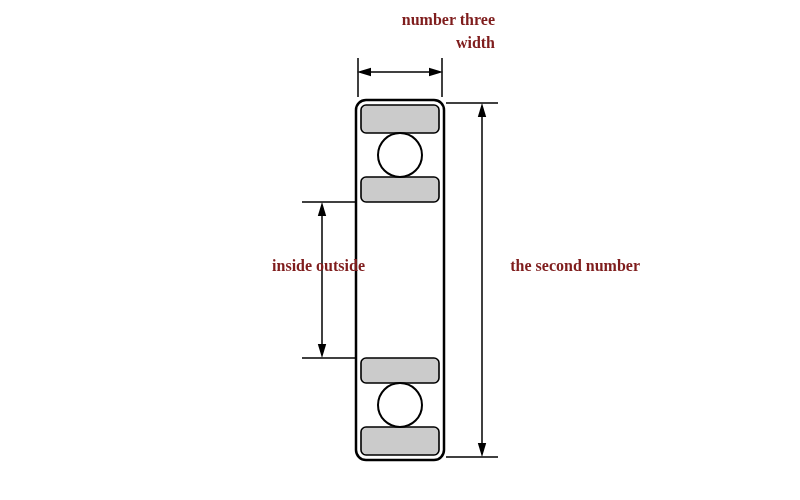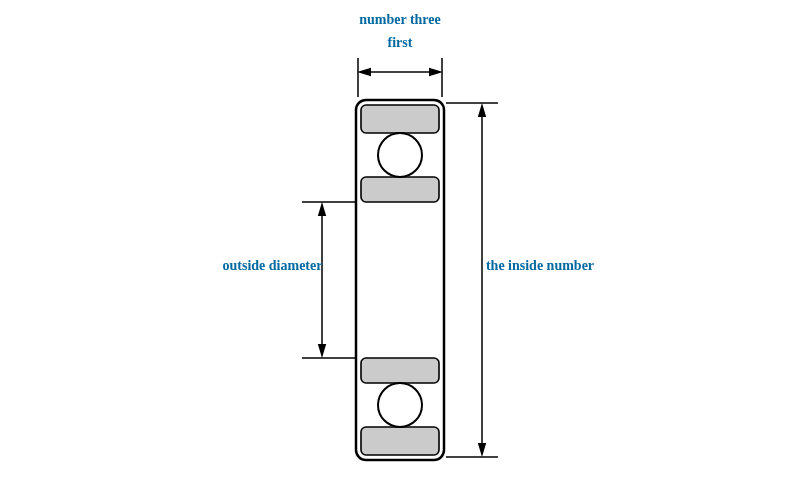--- a/index.html
+++ b/index.html
@@ -16,25 +16,25 @@
     overflow: hidden;
   }
   .svg-layer {
     position: absolute;
     left: 0;
     top: 0;
     z-index: 1;
   }
   .dim-label {
     position: absolute;
-    color: #0369a1;
+    color: #7f1d1d;
     font-weight: 700;
-    font-size: 14px;
+    font-size: 16px;
     line-height: 23px;
-    text-align: center;
+    text-align: right;
     z-index: 2;
   }
   .outline {
     fill: #ffffff;
     stroke: #000000;
     stroke-width: 2.5;
   }
   .race {
     fill: #cbcbcb; 
     stroke: #000000;
@@ -86,24 +86,24 @@
 
     <line class="dim" x1="446" y1="103" x2="498" y2="103"></line>
     <line class="dim" x1="446" y1="457" x2="498" y2="457"></line>
     <line class="dim" x1="482" y1="106" x2="482" y2="454"></line>
     <polygon class="head" points="482,103 477.8,117 486.2,117"></polygon>
     <polygon class="head" points="482,457 477.8,443 486.2,443"></polygon>
   </svg>
 
   <div class="dim-label" style="left:305px; top:8px; width:190px;">
     <div data-bind="diagram.labels.width.line1">number three</div>
-    <div data-bind="diagram.labels.width.line2">first</div>
+    <div data-bind="diagram.labels.width.line2">width</div>
   </div>
 
   <div class="dim-label" style="left:180px; top:254px; width:185px;">
-    <div data-bind="diagram.labels.inside_diameter.line2">outside diameter</div>
+    <div data-bind="diagram.labels.inside_diameter.line2">inside outside</div>
   </div>
 
   <div class="dim-label" style="left:440px; top:254px; width:200px;">
-    <div data-bind="diagram.labels.outside_diameter.line1">the inside number</div>
+    <div data-bind="diagram.labels.outside_diameter.line1">the second number</div>
   </div>
 
 </div>
 
 </body></html>

